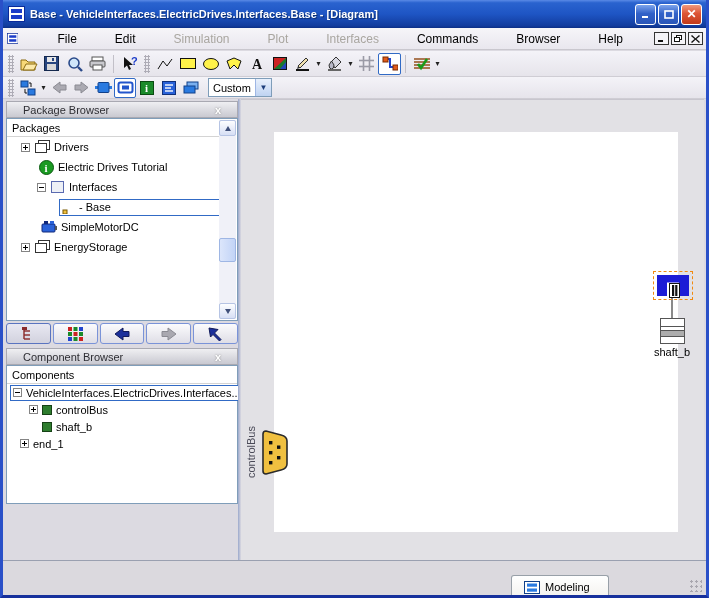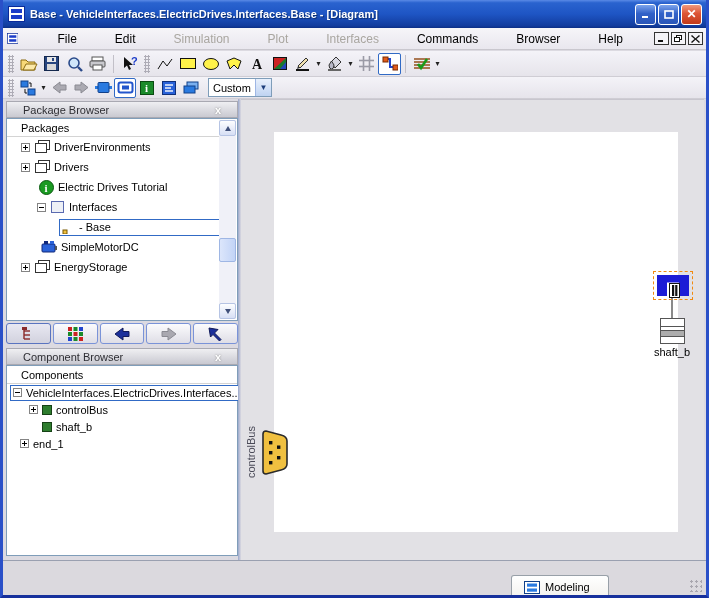--- a/index.html
+++ b/index.html
@@ -49,21 +49,21 @@
   .combo .val { flex:1; padding-left:4px; font-size:11px; }
   .combo .drop { width:16px; height:17px; background:linear-gradient(180deg,#E8F0FC,#BFD3F2);
     border-left:1px solid #9EB6E4; display:flex; align-items:center; justify-content:center; font-size:8px; color:#1B3C7A; }
 
   
   .panel-header { position:absolute; left:3px; width:232px; height:17px;
     background:linear-gradient(180deg,#EFEFF2,#C9C9D1); border:1px solid #A9A9B2;
     display:flex; align-items:center; padding:0 16px; color:#2E2E33; font-size:11px; }
   .panel-x { margin-left:auto; color:#fff; font-weight:bold; font-size:11px; text-shadow:0 0 2px #888; }
   .panel-body { position:absolute; left:3px; width:232px; background:#fff; border:1px solid #7F9DB9; }
-  .list-header { height:18px; border-bottom:1px solid #D4D4D4; display:flex; align-items:center; padding-left:14px; font-size:11px; }
+  .list-header { height:18px; border-bottom:1px solid #D4D4D4; display:flex; align-items:center; padding-left:5px; font-size:11px; }
 
   .tree { position:relative; }
   .trow { height:20px; display:flex; align-items:center; white-space:nowrap; }
   .trow.s17 { height:17px; }
   .expander { width:9px; height:9px; border:1px solid #848484; background:#fff; position:relative; flex:0 0 9px; margin-right:4px; }
   .expander:before, .expander.minus:before { content:""; position:absolute; left:1px; right:1px; top:3px; height:1px; background:#000; }
   .expander.plus:after { content:""; position:absolute; top:1px; bottom:1px; left:3px; width:1px; background:#000; }
   .ticon { margin-right:4px; flex:0 0 auto; display:flex; }
   .tlabel { font-size:11px; }
   .sel-active { border:1px solid #316AC5; background:#fff; display:flex; align-items:center; padding:1px 4px 1px 2px; }
@@ -344,30 +344,20 @@
   </div>
 
   <div class="panel-header" style="top:101px;">
     <span>Package Browser</span>
     <span class="panel-x">x</span>
   </div>
   <div class="panel-body" style="top:118px; height:203px;">
     <div class="list-header" style="width:213px;">Packages</div>
     <div class="tree">
 
-      <div class="trow" style="padding-left:14px;">
-        <span class="expander plus"></span>
-        <span class="ticon">
-            <svg width="16" height="14">
-              <rect x="4.5" y="0.5" width="11" height="9" fill="#fff" stroke="#333"></rect>
-              <rect x="1.5" y="3.5" width="11" height="9" fill="#fff" stroke="#333"></rect>
-            </svg>
-          </span>
-        <span class="tlabel">DriverEnvironments</span>
-      </div>
 
       <div class="trow" style="padding-left:14px;">
         <span class="expander plus"></span>
         <span class="ticon">
             <svg width="16" height="14">
               <rect x="4.5" y="0.5" width="11" height="9" fill="#fff" stroke="#333"></rect>
               <rect x="1.5" y="3.5" width="11" height="9" fill="#fff" stroke="#333"></rect>
             </svg>
           </span>
         <span class="tlabel">Drivers</span>
@@ -482,21 +472,21 @@
       <svg width="15" height="14">
           <path d="M1 1 L10 2.5 L6.5 6 L13 12.5 L11.5 14 L5 7.5 L2.5 10 Z" fill="#1B2F9A" stroke="#101A5A"></path>
         </svg>
     </div>
   </div>
 
   <div class="panel-header" style="top:348px;">
     <span>Component Browser</span>
     <span class="panel-x">x</span>
   </div>
-  <div class="panel-body" style="top:365px; height:191px;">
+  <div class="panel-body" style="top:365px; height:139px;">
     <div class="list-header">Components</div>
     <div class="tree">
 
       <div class="trow s17" style="padding-left:3px;">
         <div class="sel-active" style="flex:1; margin-right:1px; height:16px;">
           <span class="expander minus"></span>
           <span class="tlabel">VehicleInterfaces.ElectricDrives.Interfaces...</span>
         </div>
       </div>
 

